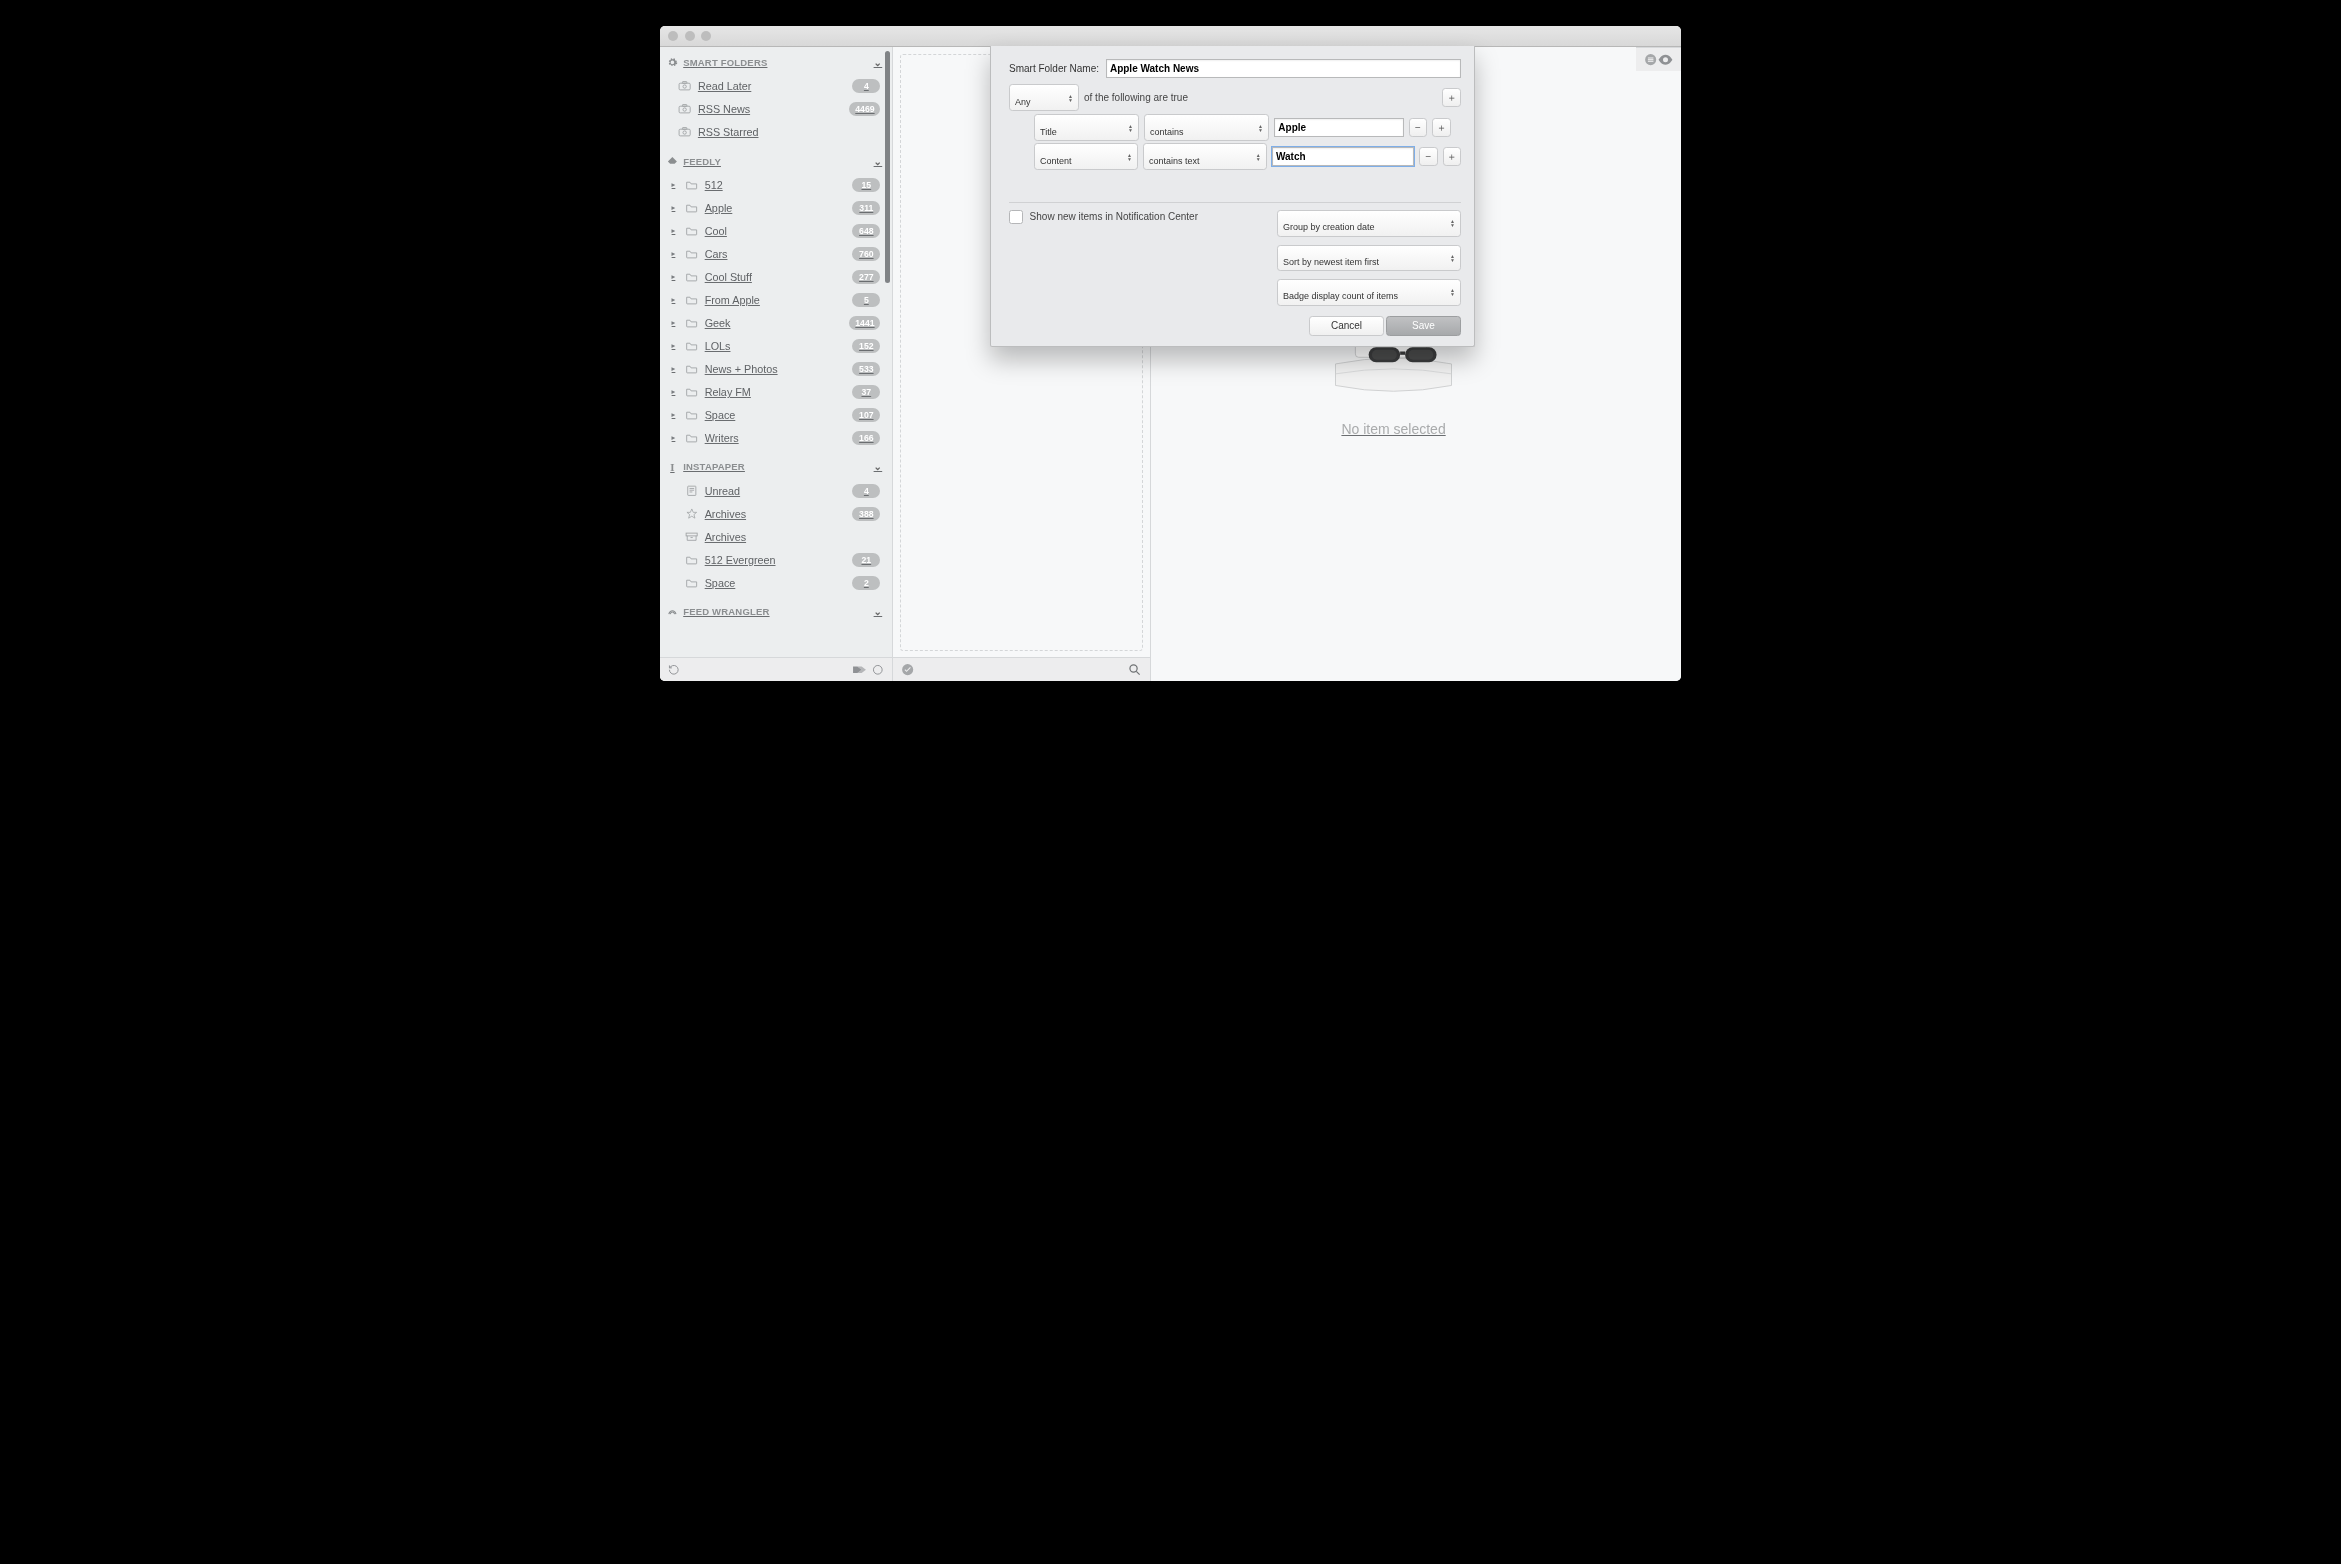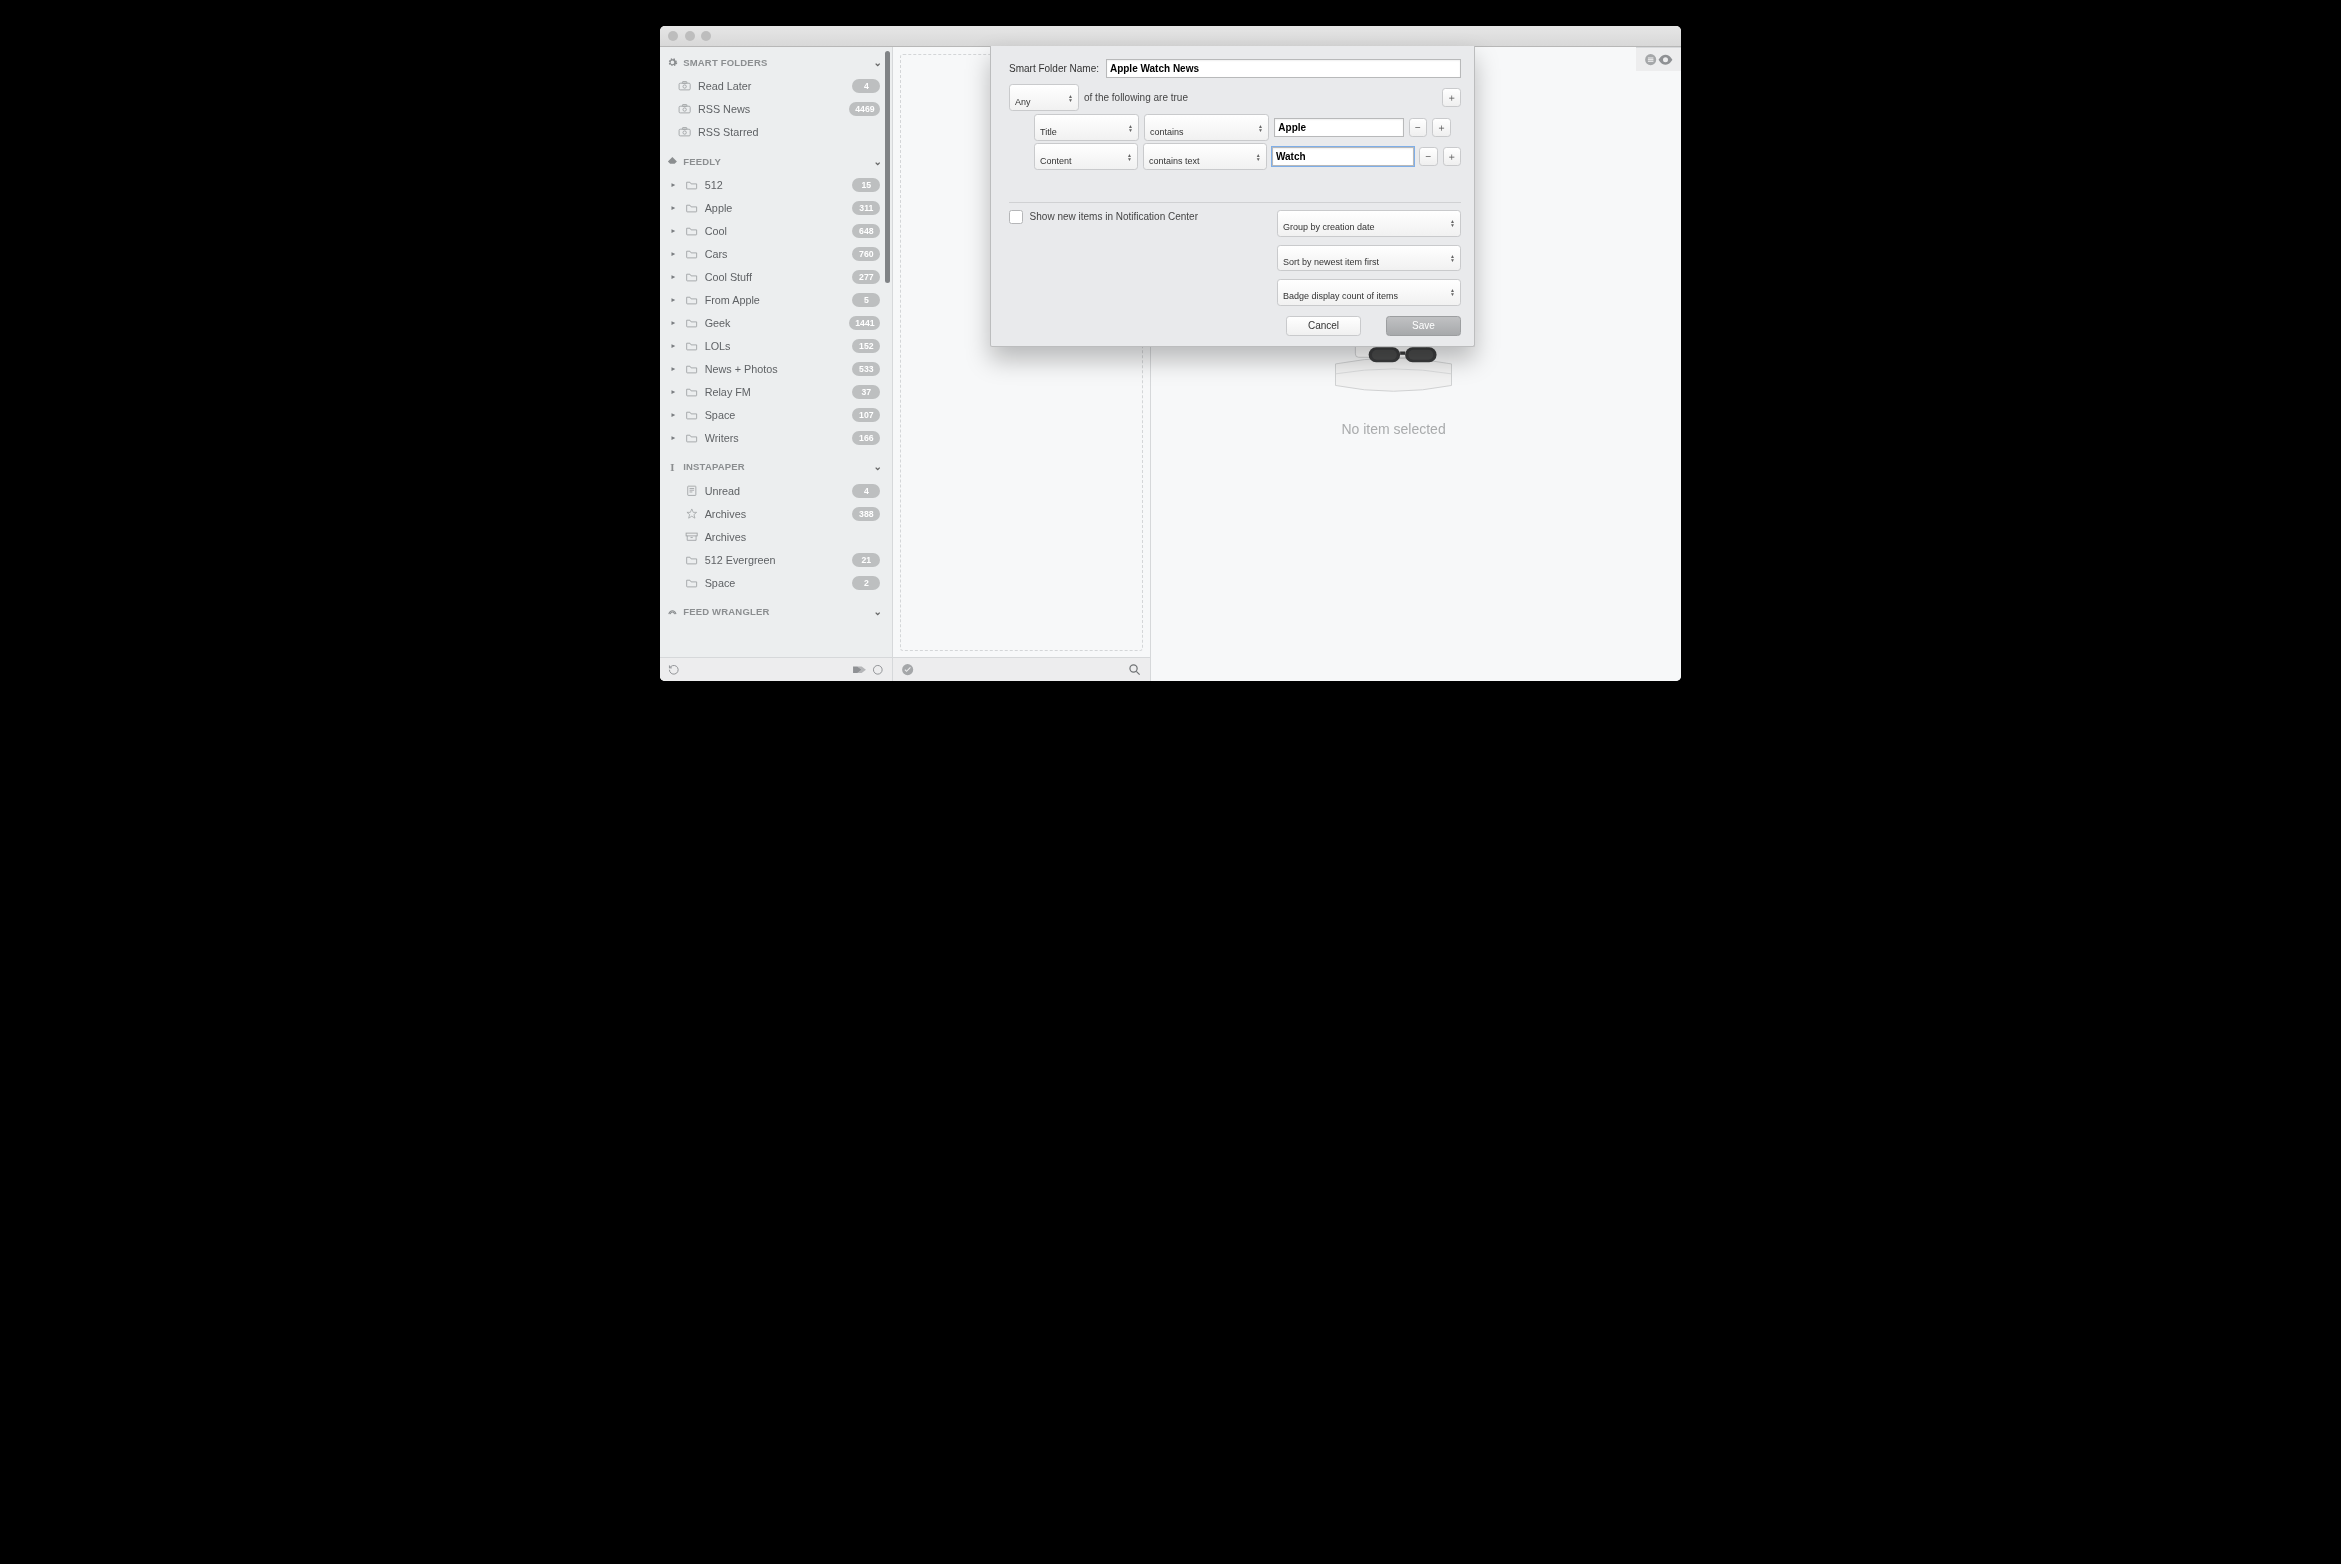--- a/index.html
+++ b/index.html
@@ -28,21 +28,21 @@
     width:1021px;height:655px;margin-top:26px;
     background:var(--bg2);border-radius:5px;overflow:hidden;
     box-shadow:0 16.6px 41px rgba(0,0,0,0.6);
     display:flex;flex-direction:column;position:relative;
   }
   .titlebar{
     height:20px;display:flex;align-items:center;padding:0 8.3px;
     background:linear-gradient(#e6e6e6,#d8d8d8);border-bottom:0.8px solid #b7b7b7;gap:6.6px;
   }
   .tl-dot{width:10px;height:10px;border-radius:50%;background:#bdbdbd;}
-  .body{flex:1;display:flex;overflow:hidden;}
+  .body{flex:1;display:flex;overflow:hidden;text-decoration:underline;}
   
   .sidebar{
     width:232px;background:var(--bg);border-right:0.8px solid var(--border);
     display:flex;flex-direction:column;position:relative;
   }
   .scrollbar{position:absolute;right:1.7px;top:4.1px;width:5.8px;height:232px;background:#808386;border-radius:3.3px;}
   .sb-list{flex:1;overflow:hidden;padding-top:3.3px;}
   .section-header{
     display:flex;align-items:center;padding:3.3px 8.3px 3.3px 6.6px;height:18px;
     color:var(--header);font-weight:600;font-size:9.5px;letter-spacing:.02em;
@@ -128,21 +128,21 @@
     font-size:10px;color:#555;cursor:pointer;user-select:none;
   }
   .rules-header{display:flex;align-items:center;gap:5px;margin-bottom:3.3px;}
   .rule{display:flex;align-items:center;gap:5px;margin:2.5px 0 2.5px 25px;}
   .rules-area{min-height:83px;margin-bottom:5px;}
   .dialog hr{border:none;border-top:0.8px solid #d0d1d3;margin:3.3px 0 6.6px;}
   .options{display:flex;align-items:flex-start;gap:8.3px;}
   .options .left{flex:1;display:flex;align-items:center;gap:7px;}
   .options .right{display:flex;flex-direction:column;gap:8px;}
   .checkbox{width:11.6px;height:11.6px;border:0.8px solid #b5b6b8;border-radius:2.5px;background:#fff;}
-  .footer-btns{display:flex;justify-content:flex-end;gap:25px;margin-top:10px;}
+  .footer-btns{display:flex;justify-content:flex-end;gap:2px;margin-top:10px;}
   .btn{
     min-width:73px;height:18px;border:0.8px solid var(--button-border);border-radius:3.3px;
     background:linear-gradient(#fff,#f0f0f0);display:inline-flex;align-items:center;justify-content:center;
     font-size:10px;color:#333;cursor:pointer;
   }
   .btn.primary{background:linear-gradient(#c0c1c3,#a7a9ab);color:#fff;border-color:#9c9ea0;}
   
   svg{display:block;}
   .newspaper{
     width:133px;height:116px;position:relative;

